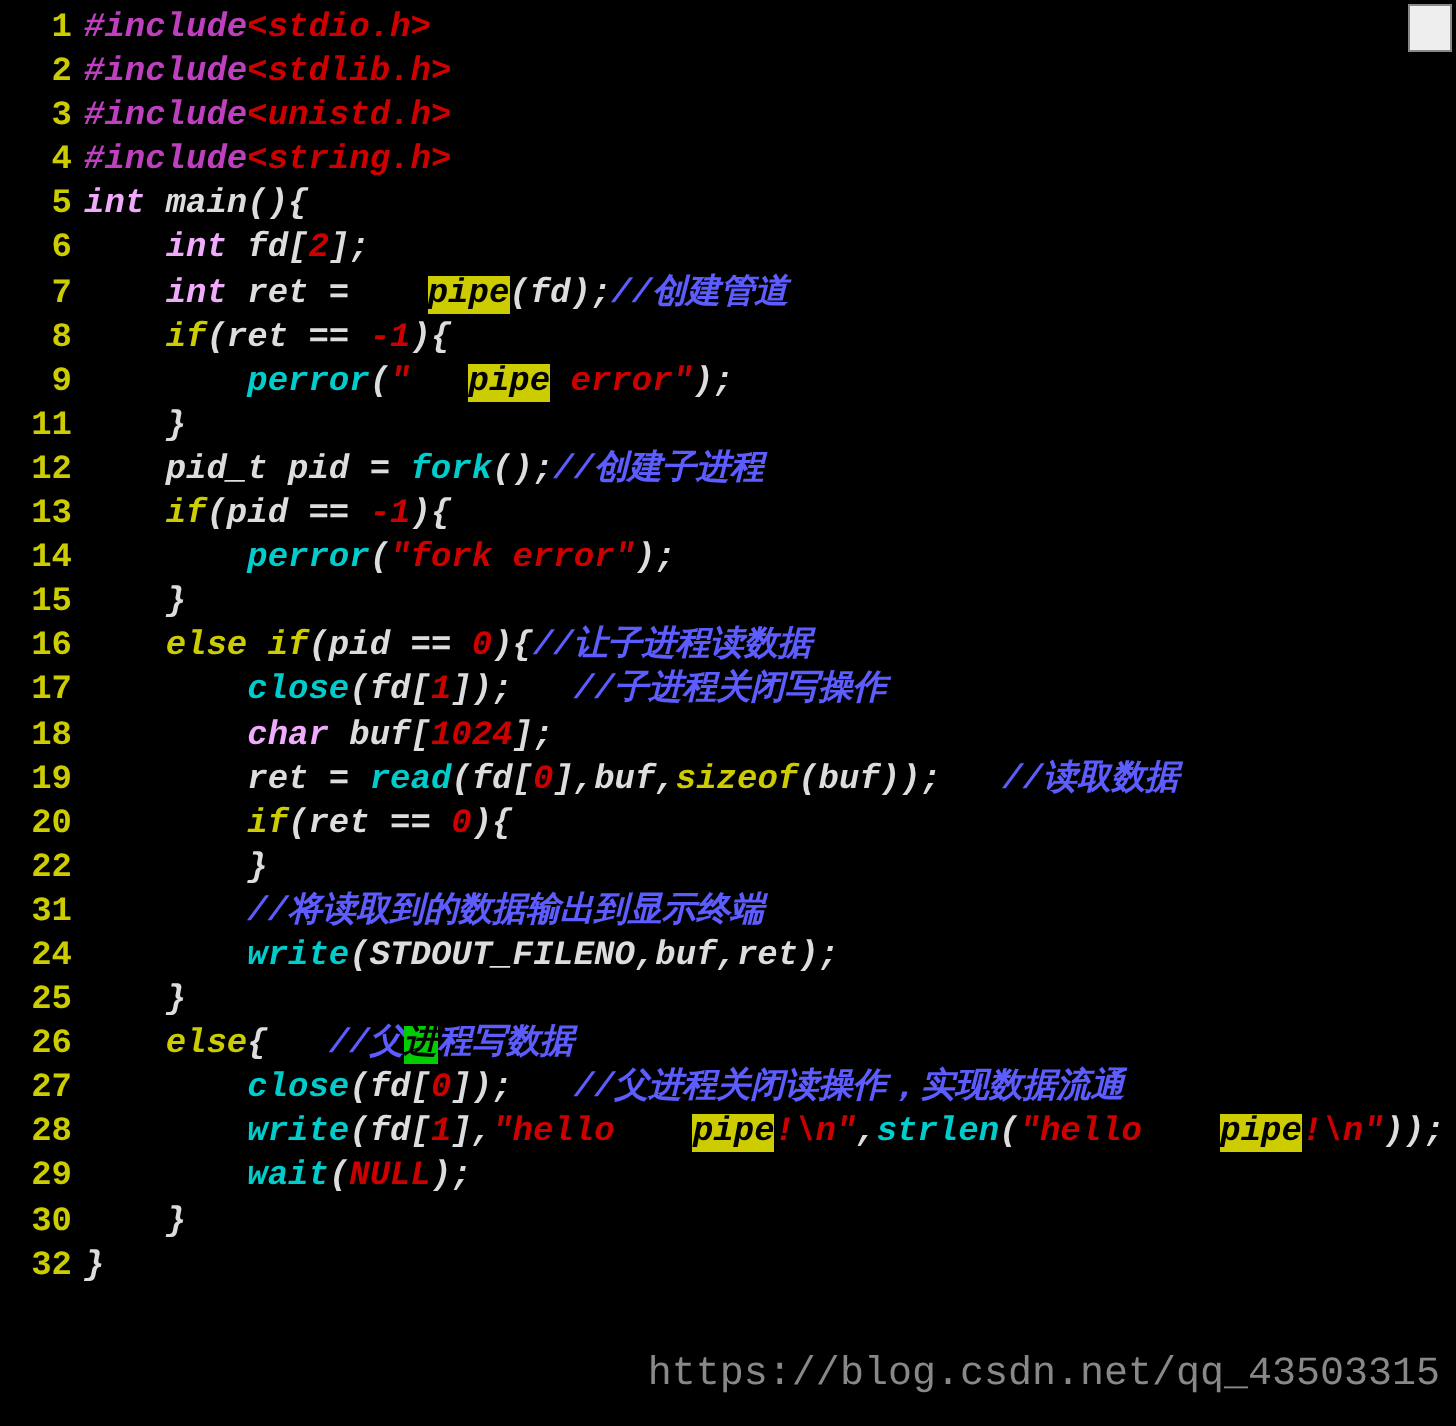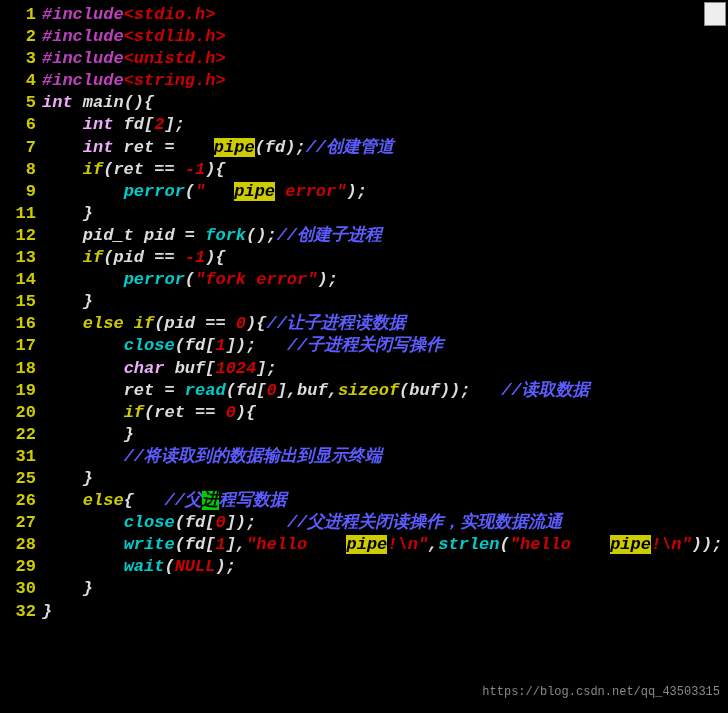--- a/index.html
+++ b/index.html
@@ -42,21 +42,21 @@
   .num { color: #cd0000; }
   .cmt { color: #5c5cff; text-align: right; }
   .id { color: #dddddd; }
   .hl { background: #cccc00; color: #000000; margin-left: 29px; }
   .hlg { background: #00cd00; color: #000000; }
   .watermark {
     position: absolute;
     right: 8px;
     bottom: 12px;
     color: #888888;
-    font-size: 12px;
+    font-size: 20px;
     font-weight: normal;
   }
   .scrollhint {
     position: absolute;
     top: 2px;
     right: 2px;
     width: 20px;
     height: 22px;
     border: 1px solid #888;
     background: #eee;
@@ -106,20 +106,21 @@
 
 <div class="line"><span class="ln">19</span><span class="code"><span class="id">        </span><span class="id">ret = </span><span class="fn">read</span><span class="id">(fd[</span><span class="num">0</span><span class="id">],buf,</span><span class="kw2">sizeof</span><span class="id">(buf));   </span><span class="cmt">//读取数据</span></span></div>
 
 <div class="line"><span class="ln">20</span><span class="code"><span class="id">        </span><span class="kw2">if</span><span class="id">(ret == </span><span class="num">0</span><span class="id">){</span></span></div>
 
 
 <div class="line"><span class="ln">22</span><span class="code"><span class="id">        </span><span class="id">}</span></span></div>
 
 <div class="line"><span class="ln">31</span><span class="code"><span class="id">        </span><span class="cmt">//将读取到的数据输出到显示终端</span></span></div>
 
+<div class="line"><span class="ln">24</span><span class="code"><span class="id">        </span><span class="fn">write</span><span class="id">(STDOUT_FILENO,buf,ret);</span></span></div>
 
 <div class="line"><span class="ln">25</span><span class="code"><span class="id">    </span><span class="id">}</span></span></div>
 
 <div class="line"><span class="ln">26</span><span class="code"><span class="id">    </span><span class="kw2">else</span><span class="id">{   </span><span class="cmt">//父</span><span class="hlg">进</span><span class="cmt">程写数据</span></span></div>
 
 <div class="line"><span class="ln">27</span><span class="code"><span class="id">        </span><span class="fn">close</span><span class="id">(fd[</span><span class="num">0</span><span class="id">]);   </span><span class="cmt">//父进程关闭读操作，实现数据流通</span></span></div>
 
 <div class="line"><span class="ln">28</span><span class="code"><span class="id">        </span><span class="fn">write</span><span class="id">(fd[</span><span class="num">1</span><span class="id">],</span><span class="str">"</span><span class="str">hello </span><span class="hl">pipe</span><span class="str">!\n</span><span class="str">"</span><span class="id">,</span><span class="fn">strlen</span><span class="id">(</span><span class="str">"</span><span class="str">hello </span><span class="hl">pipe</span><span class="str">!\n</span><span class="str">"</span><span class="id">));</span></span></div>
 
 <div class="line"><span class="ln">29</span><span class="code"><span class="id">        </span><span class="fn">wait</span><span class="id">(</span><span class="num">NULL</span><span class="id">);</span></span></div>

